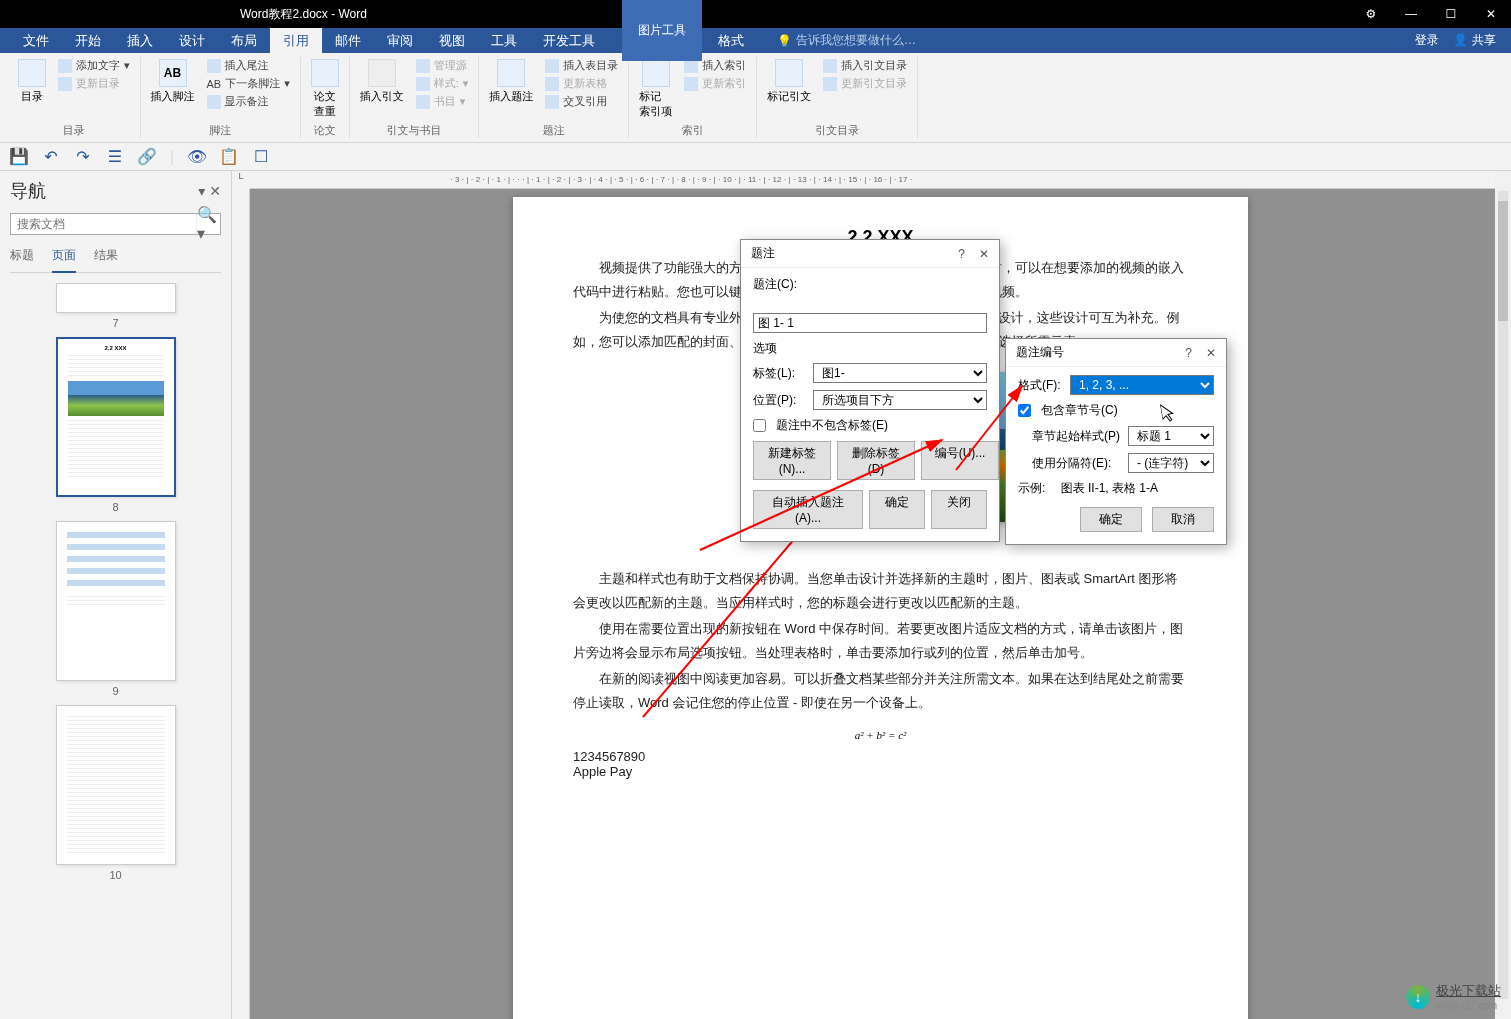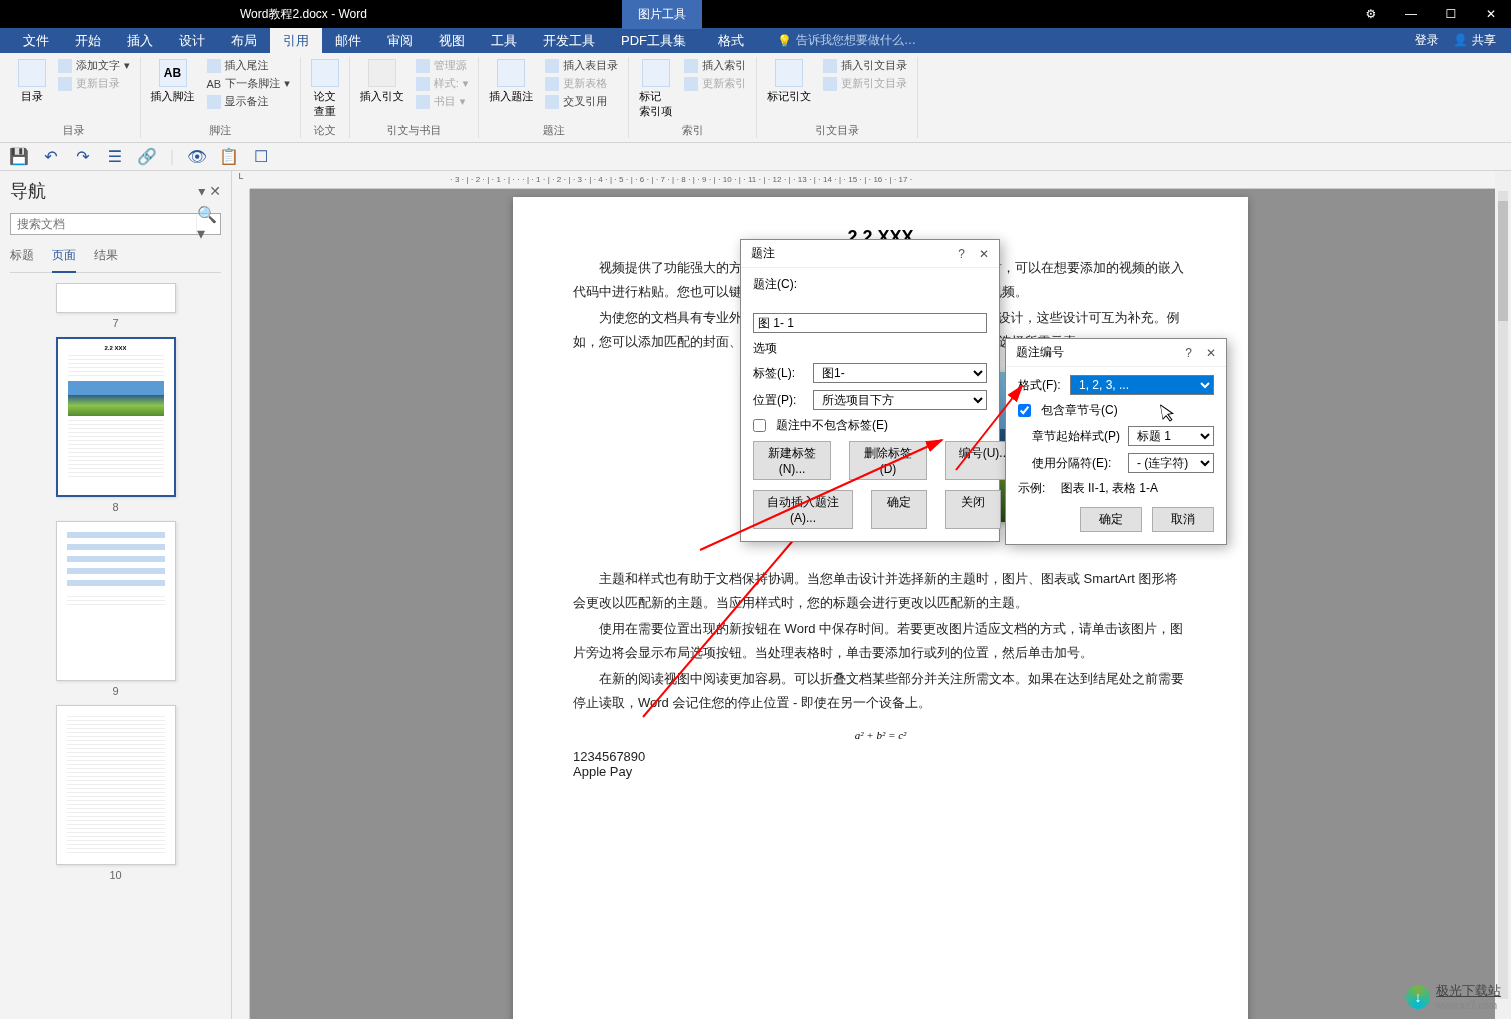--- a/index.html
+++ b/index.html
@@ -3,21 +3,21 @@
   <meta charset="utf-8">
   <style>
     * { margin: 0; padding: 0; box-sizing: border-box; font-family: "Microsoft YaHei", "Segoe UI", sans-serif; }
     body { background: #f3f3f3; overflow: hidden; position: relative; width: 1511px; height: 1019px; }
     
     
     .title-bar { height: 28px; background: #000000; display: flex; align-items: center; color: #fff; font-size: 12px; }
     .title-bar .doc-title { position: absolute; left: 240px; }
     .title-bar .win-controls { margin-left: auto; display: flex; gap: 0; }
     .title-bar .win-controls span { width: 40px; text-align: center; padding: 4px 0; }
-    .title-bar .row2-tools { position: absolute; top: 0; left: 622px; background: #3d6cb5; padding: 6px 16px; font-size: 12px; }
+    .title-bar .row2-tools { position: absolute; top: 0; left: 622px; background: #3d6cb5; padding: 22px 16px; font-size: 12px; }
     
     
     .ribbon-tabs { height: 25px; background: #2b579a; display: flex; align-items: center; color: #fff; font-size: 13px; padding-left: 10px; }
     .ribbon-tabs .tab { padding: 4px 13px; cursor: pointer; }
     .ribbon-tabs .tab.active { background: #f3f3f3; color: #2b579a; }
     .ribbon-tabs .tab.format { margin-left: 6px; }
     .ribbon-tabs .tell-me { margin-left: 20px; color: #b8cde8; font-size: 12px; display: flex; align-items: center; gap: 4px; }
     .ribbon-tabs .right-side { margin-left: auto; display: flex; gap: 15px; padding-right: 15px; font-size: 12px; }
     
     
@@ -83,21 +83,21 @@
     .dialog { position: absolute; background: #fff; border: 1px solid #888; box-shadow: 3px 3px 12px rgba(0,0,0,0.3); font-size: 12px; z-index: 100; }
     .dialog .dlg-title { height: 28px; display: flex; align-items: center; padding: 0 10px; font-size: 12px; background: #fff; border-bottom: 1px solid #eee; }
     .dialog .dlg-title .dlg-btns { margin-left: auto; display: flex; gap: 14px; color: #555; }
     .dialog .dlg-title .dlg-btns span { cursor: pointer; }
     .dialog .dlg-body { padding: 8px 12px 12px; }
     .dialog .row { display: flex; align-items: center; margin-bottom: 7px; gap: 6px; }
     .dialog label { min-width: 54px; }
     .dialog input[type="text"], .dialog select { flex: 1; border: 1px solid #7a7a7a; height: 20px; padding: 0 4px; font-size: 12px; background: #fff; }
     .dialog select.hl { background: #0078d7; color: #fff; }
     .dialog .btn { border: 1px solid #adadad; background: #e1e1e1; padding: 3px 10px; font-size: 12px; cursor: pointer; min-width: 78px; text-align: center; }
-    .dialog .btn-row { display: flex; gap: 18px; margin-top: 6px; }
+    .dialog .btn-row { display: flex; gap: 6px; margin-top: 6px; }
     .dialog .section-label { margin: 4px 0 6px; }
     .dialog input[type="checkbox"] { margin-right: 4px; }
     
     #dialog-caption { left: 740px; top: 239px; width: 260px; }
     #dialog-numbering { left: 1005px; top: 338px; width: 222px; }
     
     
     .watermark { position: absolute; right: 10px; bottom: 8px; display: flex; align-items: center; gap: 6px; font-size: 11px; color: #008fd5; z-index: 200; }
     .watermark .wm-icon { width: 24px; height: 24px; border-radius: 50%; background: conic-gradient(#7cb342, #00bcd4, #7cb342); display: flex; align-items: center; justify-content: center; color: #fff; font-weight: bold; font-size: 14px; }
     .watermark .wm-text { display: flex; flex-direction: column; }

